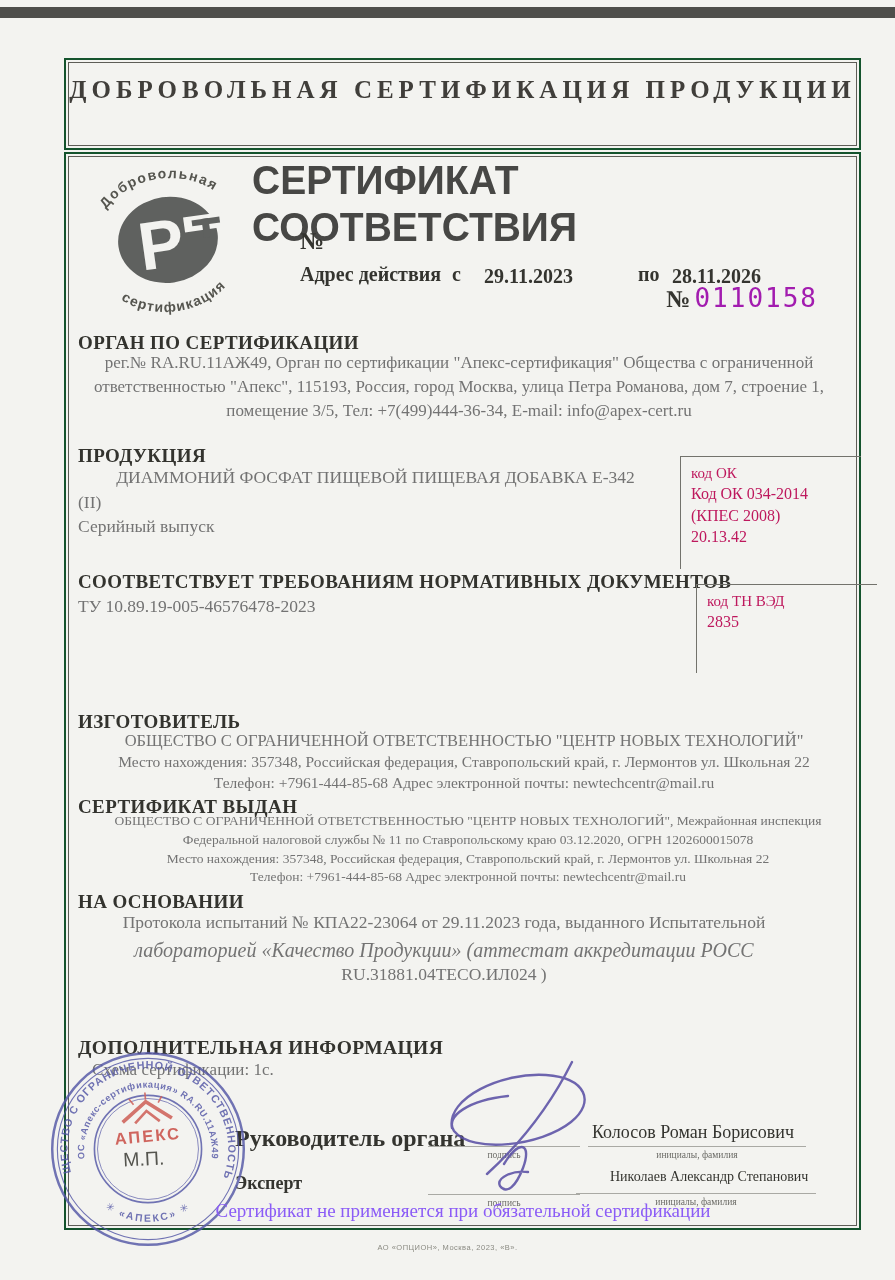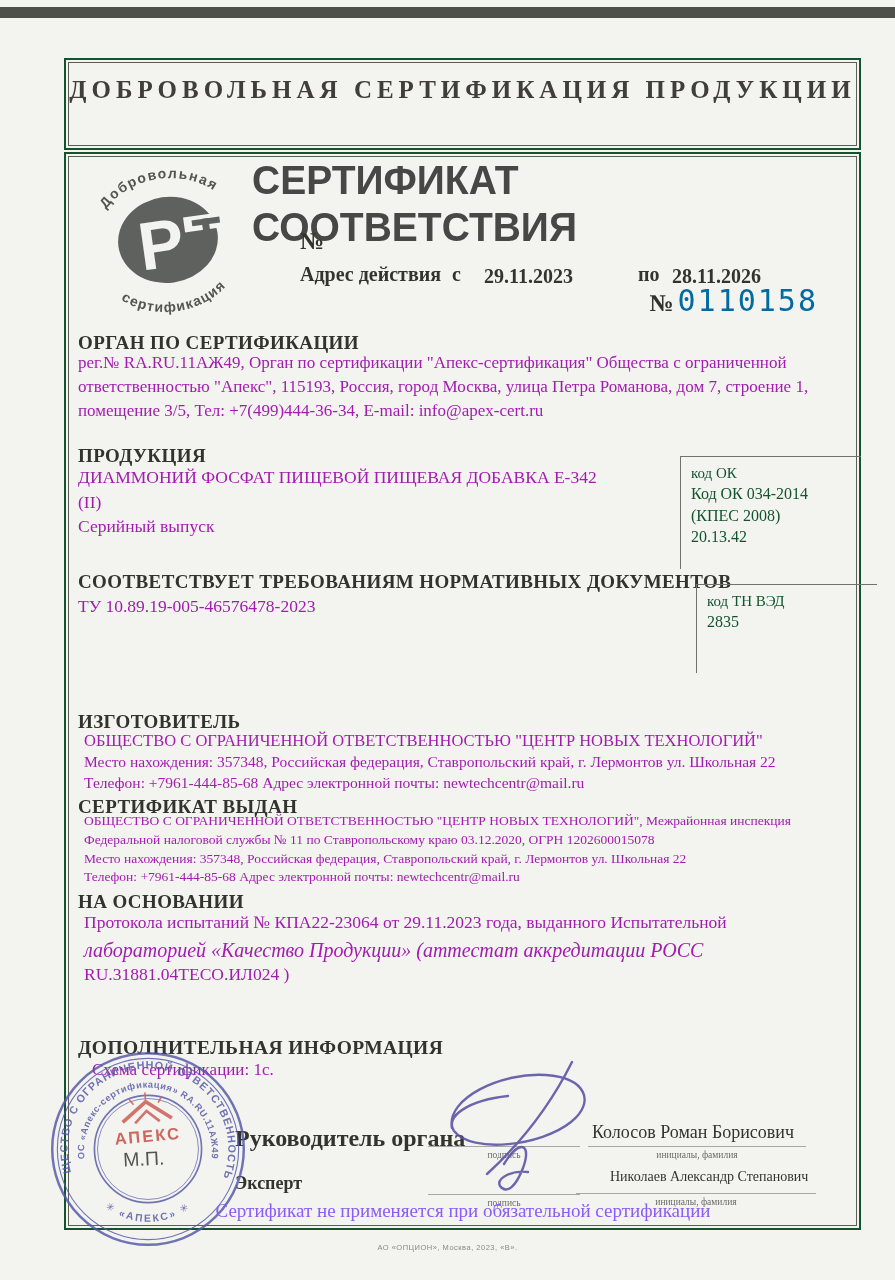--- a/index.html
+++ b/index.html
@@ -16,30 +16,30 @@
     font-weight:bold; font-size:25px; letter-spacing:5px; color:#403e3a;
   }
   .doc-title {
     position:absolute; left:252px; top:160px; width:600px;
     font-family:"Liberation Sans","DejaVu Sans",sans-serif; font-weight:bold;
     font-size:39px; color:#474745; transform:scaleY(1.06); letter-spacing:0px;
   }
   .abs { position:absolute; }
   .b { font-weight:bold; }
   .heading { font-weight:bold; font-size:19px; letter-spacing:0.4px; color:#33332e;margin-top:7px; }
-  .para { font-size:17px; line-height:1.42; color:#a21caf; }
+  .para { font-size:17px; line-height:1.42; color:#737373;text-align:center; }
   .codebox {
     position:absolute; border-left:1px solid #72726c; border-top:1px solid #72726c;
-    padding:6px 10px; font-size:16px; line-height:1.35; color:#14532d;
+    padding:6px 10px; font-size:16px; line-height:1.35; color:#be185d;
   }
   .smallcap { font-size:9.5px; color:#6b6b66; text-align:center; }
   .sigline { position:absolute; border-bottom:1px solid #a9a9a4; }
   .red-num {
     font-family:"DejaVu Sans Mono","Liberation Mono",monospace;
-    font-size:30px; color:#0369a1; letter-spacing:2px;
+    font-size:26px; color:#a21caf; letter-spacing:2px;
   }
   .footer-note { position:absolute; left:64px; width:798px; top:1200px; text-align:center; font-size:19px; color:#8b5cf6; }
   .print-line {
     position:absolute; left:0; right:0; top:1243px; text-align:center;
     font-size:7.5px; letter-spacing:0.5px; color:#8a8a82;
     font-family:"Liberation Sans",sans-serif;
   }
   svg text { font-family:"Liberation Sans","DejaVu Sans",sans-serif; }
 </style>
 </head>

